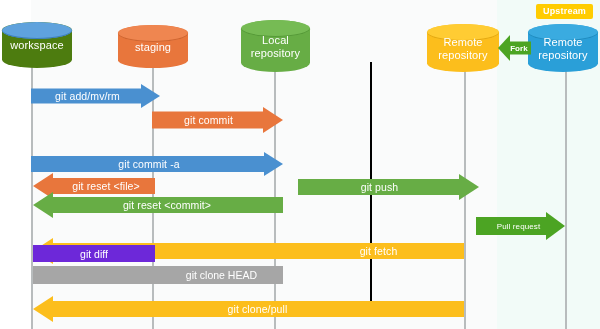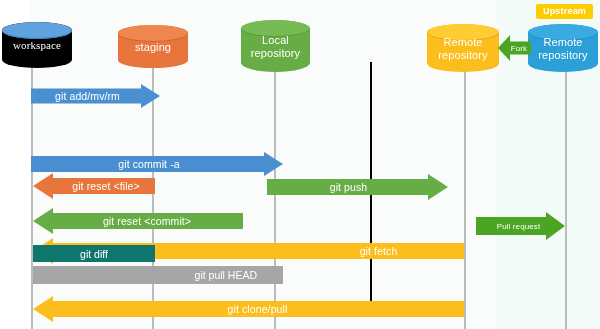--- a/index.html
+++ b/index.html
@@ -57,21 +57,21 @@
     left: 0; right: 0;
     top: 50%;
     transform: translateY(-48%);
     text-align: center;
     color: #ffffff;
     font-size: 11px;
     line-height: 12.5px;
     letter-spacing: .1px;
   }
 
-  .cyl-blue   { background: #000000; font-family: Liberation Serif, serif; }
+  .cyl-blue   { background: #4d7c0f; }
   .cyl-blue   .cyl-top { background: #5fa2dd; box-shadow: inset 0 -1px 0 #3d7fbb; }
   .cyl-orange { background: #e8763c; }
   .cyl-orange .cyl-top { background: #ef8650; box-shadow: inset 0 -1px 0 #cf6530; }
   .cyl-green  { background: #67ad45; }
   .cyl-green  .cyl-top { background: #76bb54; box-shadow: inset 0 -1px 0 #569a38; }
   .cyl-yellow { background: #fcbe1c; }
   .cyl-yellow .cyl-top { background: #ffcc33; box-shadow: inset 0 -1px 0 #e5a911; }
 
   
   .tag {
@@ -181,57 +181,64 @@
       <div>Remote</div>
       <div>repository</div>
     </div>
   </div>
 
   <div class="arrow small" style="left:498px; top:35px; width:33px; height:26px;">
     <div class="shaft" style="left:11px; right:0; height:13px; background:#4ca423;"></div>
     <div class="head" style="left:0;
          border-top:13px solid transparent; border-bottom:13px solid transparent;
          border-right:12px solid #4ca423;"></div>
-    <div class="alabel" style="padding-left:9px;">Fork</div>
+    <div class="alabel" style="padding-left:9px;font-weight:bold;">Fork</div>
   </div>
 
   <div class="arrow" style="left:31px; top:84px; width:129px; height:24px;">
     <div class="shaft" style="left:0; right:18px; height:15px; background:#4a90d0;"></div>
     <div class="head" style="right:0;
          border-top:12px solid transparent; border-bottom:12px solid transparent;
          border-left:19px solid #4a90d0;"></div>
     <div class="alabel" style="padding-right:16px;">git add/mv/rm</div>
   </div>
 
+  <div class="arrow" style="left:152px; top:107px; width:131px; height:26px;">
+    <div class="shaft" style="left:0; right:19px; height:17px; background:#e8763c;"></div>
+    <div class="head" style="right:0;
+         border-top:13px solid transparent; border-bottom:13px solid transparent;
+         border-left:20px solid #e8763c;"></div>
+    <div class="alabel" style="padding-right:18px;">git commit</div>
+  </div>
 
   <div class="arrow" style="left:31px; top:141px; width:252px; height:24px;margin-top:11px;">
     <div class="shaft" style="left:0; right:18px; height:16px; background:#4a90d0;"></div>
     <div class="head" style="right:0;
          border-top:12px solid transparent; border-bottom:12px solid transparent;
          border-left:19px solid #4a90d0;"></div>
     <div class="alabel" style="padding-right:16px;">git commit -a</div>
   </div>
 
   <div class="arrow" style="left:33px; top:173px; width:122px; height:26px;">
     <div class="shaft" style="left:19px; right:0; height:16px; background:#e8763c;"></div>
     <div class="head" style="left:0;
          border-top:13px solid transparent; border-bottom:13px solid transparent;
          border-right:20px solid #e8763c;"></div>
     <div class="alabel" style="padding-left:8px;margin-left:16px;">git reset &lt;file&gt;</div>
   </div>
 
-  <div class="arrow" style="left:267px; top:174px; width:181px; height:26px;">
+  <div class="arrow" style="left:298px; top:174px; width:181px; height:26px;">
     <div class="shaft" style="left:0; right:19px; height:16px; background:#67ad45;"></div>
     <div class="head" style="right:0;
          border-top:13px solid transparent; border-bottom:13px solid transparent;
          border-left:20px solid #67ad45;"></div>
     <div class="alabel" style="padding-right:18px;">git push</div>
   </div>
 
-  <div class="arrow" style="left:33px; top:208px; width:210px; height:26px;">
+  <div class="arrow" style="left:33px; top:192px; width:250px; height:26px;">
     <div class="shaft" style="left:19px; right:0; height:16px; background:#67ad45;"></div>
     <div class="head" style="left:0;
          border-top:13px solid transparent; border-bottom:13px solid transparent;
          border-right:20px solid #67ad45;"></div>
     <div class="alabel" style="padding-left:18px;">git reset &lt;commit&gt;</div>
   </div>
 
   <div class="arrow small" style="left:476px; top:212px; width:89px; height:28px;">
     <div class="shaft" style="left:0; right:18px; height:18px; background:#4ca423;"></div>
     <div class="head" style="right:0;
@@ -241,26 +248,26 @@
   </div>
 
   <div class="arrow" style="left:33px; top:238px; width:431px; height:26px;">
     <div class="shaft" style="left:19px; right:0; height:16px; background:#fcbe1c;"></div>
     <div class="head" style="left:0;
          border-top:13px solid transparent; border-bottom:13px solid transparent;
          border-right:20px solid #fcbe1c;"></div>
     <div class="alabel" style="padding-left:260px;">git fetch</div>
   </div>
 
-  <div class="bar" style="left:33px; top:245px; width:122px; height:17px; background:#0f766e;">
+  <div class="bar" style="left:33px; top:245px; width:122px; height:17px; background:#6d28d9;">
     <div class="blabel">git diff</div>
   </div>
 
   <div class="bar" style="left:33px; top:266px; width:250px; height:18px; background:#a6a6a6;">
-    <div class="blabel right">git pull HEAD</div>
+    <div class="blabel right">git clone HEAD</div>
   </div>
 
   <div class="arrow" style="left:33px; top:296px; width:431px; height:26px;">
     <div class="shaft" style="left:19px; right:0; height:16px; background:#fcbe1c;"></div>
     <div class="head" style="left:0;
          border-top:13px solid transparent; border-bottom:13px solid transparent;
          border-right:20px solid #fcbe1c;"></div>
     <div class="alabel" style="padding-left:18px;text-align:center;">git clone/pull</div>
   </div>
 

